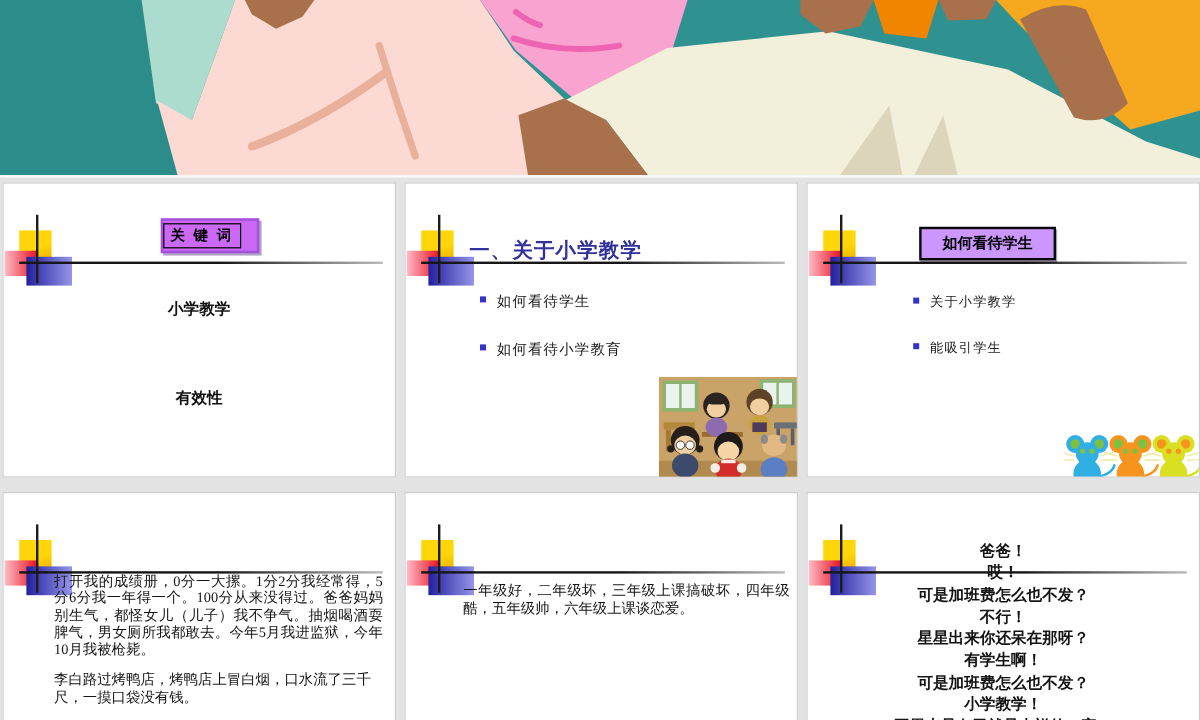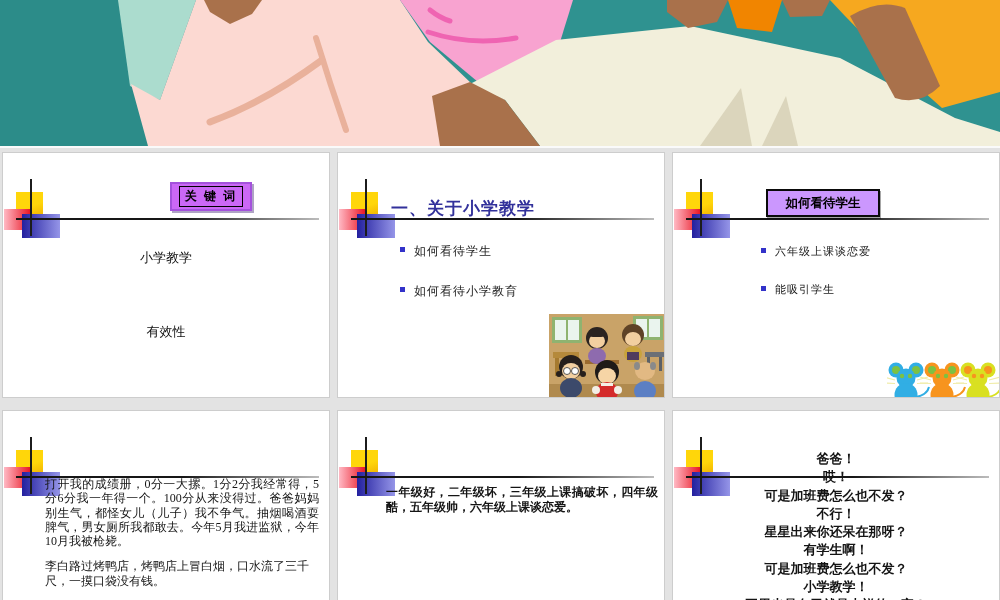--- a/index.html
+++ b/index.html
@@ -24,27 +24,27 @@
   .deco i{position:absolute;display:block;}
   .dy{left:13px;top:39px;width:27px;height:26px;background:linear-gradient(160deg,#FFD60A 55%,#EFAE00);}
   .dr{left:1px;top:56px;width:27px;height:21px;background:linear-gradient(to left,#E81120,#FFB9C4);}
   .db{left:19px;top:61px;width:38px;height:24px;background:linear-gradient(to right,#23209F,#9595E8);}
   .dv{left:27px;top:26px;width:2px;height:57px;background:#1C1C1C;}
   .dh{left:13px;top:65px;width:303px;height:2px;background:linear-gradient(to right,#161616 55%,#BCBCBC);}
   
   .s1-box{
     position:absolute;left:131px;top:29px;width:78px;height:25px;
     background:#CB68F6;border:2px solid #A452DC;box-shadow:2px 2px 0 rgba(122,104,158,.6);
-    display:flex;align-items:center;justify-content:center;margin-left:36px;
+    display:flex;align-items:center;justify-content:flex-start;
   }
   .s1-box .inner{
     border:1px solid #000;padding:1px 5px;font-weight:bold;font-size:12px;
     letter-spacing:2px;color:#000;white-space:nowrap;
   }
-  .s1-line{position:absolute;left:0;width:100%;text-align:center;font-weight:normal;font-size:13px;color:#101010;}
+  .s1-line{position:absolute;left:0;width:100%;text-align:center;font-weight:bold;font-size:13px;color:#101010;}
   #s1-l1{top:96px;} #s1-l2{top:138px;margin-top:32px;}
   
   .s2-title{
     position:absolute;left:53px;top:44px;font-size:17px;font-weight:bold;color:#32319B;
     font-family:"Liberation Serif",serif;letter-spacing:1px;white-space:nowrap;
   }
   .bullet-item{position:absolute;font-family:"Liberation Serif",serif;color:#1A1A1A;white-space:nowrap;}
   .bullet-item .sq{position:absolute;left:0;top:4px;width:5px;height:5px;background:#3332C9;}
   .bullet-item .bt{margin-left:14px;letter-spacing:1px;}
   #s2-b1,#s2-b2{left:62px;font-size:12px;}
@@ -57,21 +57,21 @@
     display:flex;align-items:center;justify-content:center;
     font-weight:bold;font-size:12.5px;color:#000;white-space:nowrap;
   }
   #s3-b1,#s3-b2{left:88px;font-size:11px;}
   #s3-b1{top:91px;} #s3-b2{top:129px;}
   .s3-mice{position:absolute;left:214px;top:208px;width:114px;height:38px;}
   
   .kai{font-family:"Liberation Serif",serif;color:#141414;}
   .textblock{position:absolute;}
   #s4-text{left:42px;top:66px;width:274px;font-size:12px;line-height:14.3px;text-align:justify;}
-  #s5-text{left:48px;top:74px;width:272px;font-size:12px;line-height:14.5px;text-align:justify;font-weight:bold;}
+  #s5-text{left:48px;top:74px;width:272px;font-size:12px;line-height:14.5px;text-align:justify;}
   .textblock p{margin:0;}
   #s4-text p + p{margin-top:11px;text-align:left;}
   #s5-text p + p{margin-top:27px;text-align:left;}
   #s6-text{left:0;top:39px;width:100%;text-align:center;font-size:13px;font-weight:bold;line-height:18.3px;}
   #s6-text span{display:block;}
 </style>
 </head>
 <body>
 
 <div class="banner">
@@ -180,21 +180,21 @@
   <div class="deco">
     <i class="dy"></i>
     <i class="dr"></i>
     <i class="db"></i>
     <i class="dv"></i>
     <i class="dh"></i>
   </div>
   <div class="s3-box">如何看待学生</div>
   <div class="bullet-item" id="s3-b1">
     <span class="sq"></span>
-    <span class="bt">六年级上课谈恋爱</span>
+    <span class="bt">关于小学教学</span>
   </div>
   <div class="bullet-item" id="s3-b2">
     <span class="sq"></span>
     <span class="bt">能吸引学生</span>
   </div>
   <svg class="s3-mice" viewBox="0 0 114 38" xmlns="http://www.w3.org/2000/svg">
     <g>
       <path d="M-3,16 L8,19 M-3,22 L8,22.5 M30,19 L41,16 M30,22.5 L41,22" stroke="#F0ECA8" stroke-width="1.2" fill="none"></path>
       <path d="M29,36 Q40,34 42,26" stroke="#31AEE4" stroke-width="2" fill="none"></path>
       <circle cx="9" cy="9" r="7.5" fill="#31AEE4"></circle>

